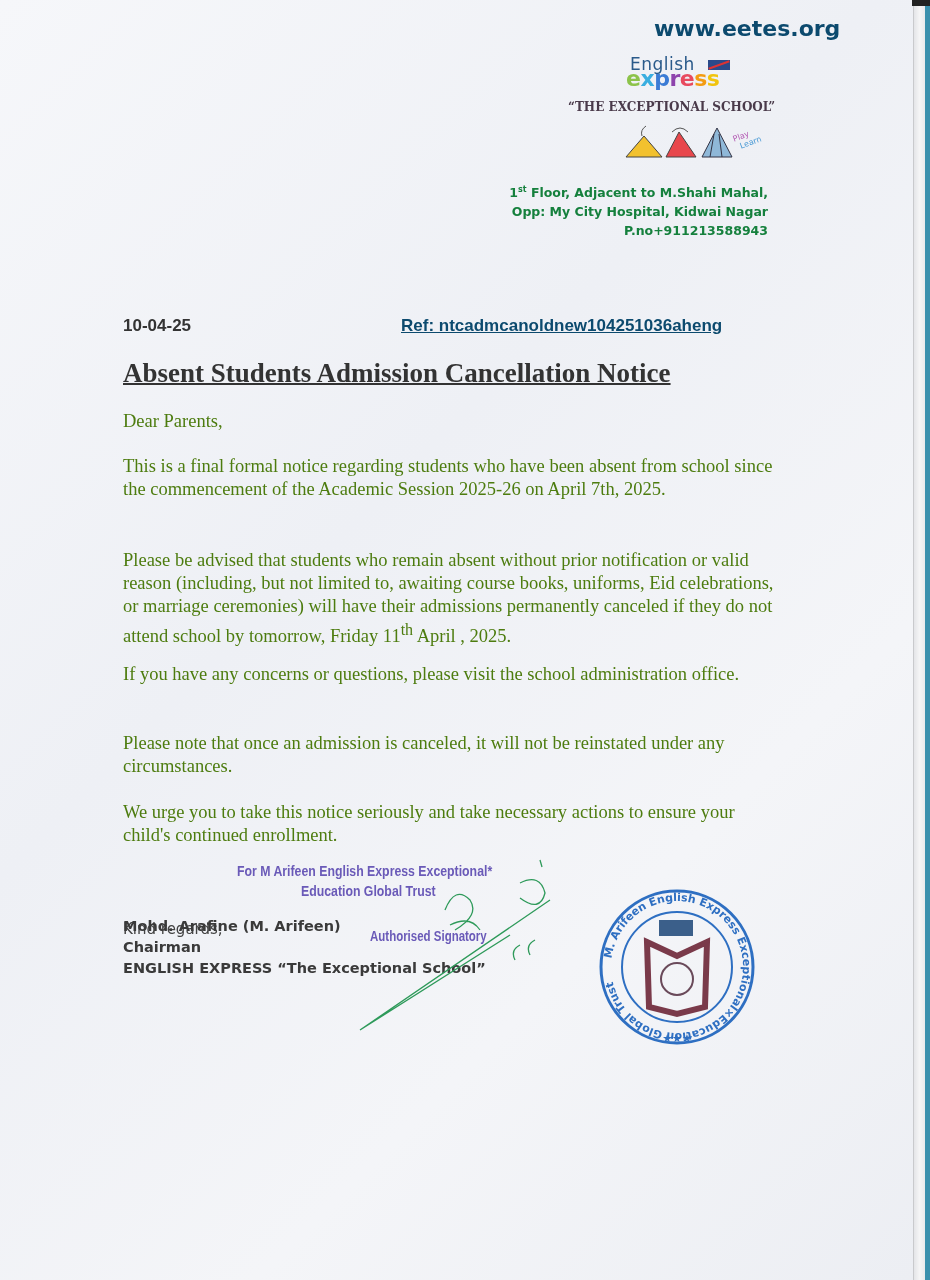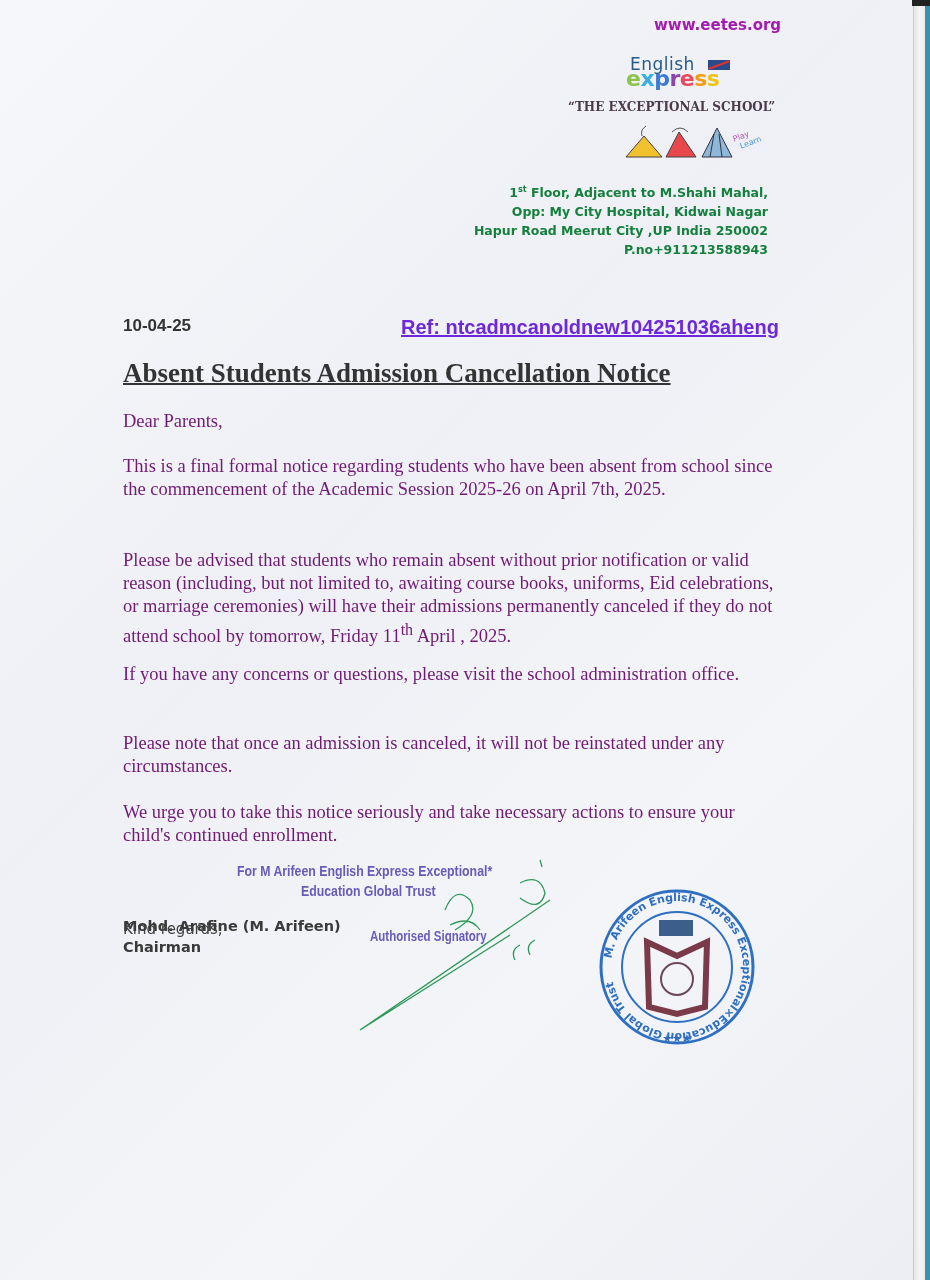--- a/index.html
+++ b/index.html
@@ -20,21 +20,21 @@
       border-left: 1px solid #c9cacd;
     }
     .edge2 {
       position: absolute; left: 925px; top: 0; width: 5px; height: 1280px;
       background: #3a90ad;
     }
     .topbar { position: absolute; left: 912px; top: 0; width: 18px; height: 6px; background: #222; }
 
     .website {
       position: absolute; left: 654px; top: 16px;
-      font-family: "DejaVu Sans", sans-serif; font-weight: bold; font-size: 15px; color: #a21caf;
+      font-family: "DejaVu Sans", sans-serif; font-weight: bold; font-size: 22px; color: #0c4a6e;
     }
     .logo { position: absolute; left: 620px; top: 54px; width: 160px; }
     .logo-english {
       position: absolute; left: 10px; top: 0;
       font-family: "DejaVu Sans", sans-serif; font-size: 17px; color: #2a5a8a; letter-spacing: 0.5px;
     }
     .flag { position: absolute; left: 88px; top: 6px; width: 22px; height: 10px; background: #2b4a8a; }
     .flag::before { content: ""; position: absolute; left: 0; top: 4px; width: 22px; height: 2px; background: #d33; transform: rotate(-20deg); }
     .logo-express {
       position: absolute; left: 6px; top: 12px;
@@ -63,31 +63,31 @@
       font-family: "DejaVu Sans", sans-serif; font-weight: bold; font-size: 12.5px; color: #15803d; line-height: 19px;
     }
     .address sup { font-size: 8px; }
 
     .date {
       position: absolute; left: 123px; top: 316px;
       font-family: "Liberation Sans", sans-serif; font-weight: bold; font-size: 17px; color: #333;
     }
     .ref {
       position: absolute; left: 401px; top: 316px;
-      font-family: "Liberation Sans", sans-serif; font-weight: bold; font-size: 20px; color: #6d28d9;
+      font-family: "Liberation Sans", sans-serif; font-weight: bold; font-size: 17px; color: #0c4a6e;
       text-decoration: underline;
     }
     .title {
       position: absolute; left: 123px; top: 358px;
       font-family: "Liberation Serif", serif; font-weight: bold; font-size: 27px; color: #333;
       text-decoration: underline; text-decoration-thickness: 2px;
     }
     .body-text {
       position: absolute; left: 123px; width: 660px;
-      font-family: "Liberation Serif", serif; font-size: 18.5px; color: #701a75; line-height: 23px;
+      font-family: "Liberation Serif", serif; font-size: 18.5px; color: #4d7c0f; line-height: 23px;
     }
     .body-text sup { font-size: 16px; }
 
     .kind {
       position: absolute; left: 123px; top: 920px;
       font-family: "DejaVu Sans", sans-serif; font-size: 15px; color: #444;
     }
     .sig-block {
       position: absolute; left: 123px; top: 916px;
       font-family: "DejaVu Sans", sans-serif; font-weight: bold; font-size: 14.5px; color: #3a3a3a; line-height: 21px;
@@ -128,21 +128,20 @@
   <line x1="95" y1="12" x2="98" y2="35" stroke="#334"></line>
 </svg>
 <div class="play-learn">
   <div>Play</div>
   <div class="l">Learn</div>
 </div>
 
 <div class="address">
   <div><span>1</span><sup>st</sup><span> Floor, Adjacent to M.Shahi Mahal,</span></div>
   <div>Opp: My City Hospital, Kidwai Nagar</div>
-  <div>Hapur Road Meerut City ,UP India 250002</div>
   <div>P.no+911213588943</div>
 </div>
 
 <div class="date">10-04-25</div>
 <div class="ref">Ref: ntcadmcanoldnew104251036aheng</div>
 
 <div class="title">Absent Students Admission Cancellation Notice</div>
 
 <div class="body-text" style="top:410px;">Dear Parents,</div>
 <div class="body-text" style="top:455px;">This is a final formal notice regarding students who have been absent from school since the commencement of the Academic Session 2025-26 on April 7th, 2025.</div>
@@ -153,20 +152,21 @@
 
 <div class="kind">Kind regards,</div>
 
 <div class="stamp-text" style="left:237px; top:862px; font-size:15px;">For M Arifeen English Express Exceptional*</div>
 <div class="stamp-text" style="left:301px; top:882px; font-size:15px;">Education Global Trust</div>
 <div class="stamp-text" style="left:370px; top:928px; font-size:14px;">Authorised Signatory</div>
 
 <div class="sig-block">
   <div>Mohd. Arafine (M. Arifeen)</div>
   <div>Chairman</div>
+  <div>ENGLISH EXPRESS “The Exceptional  School”</div>
 </div>
 
 <svg class="sig-svg" width="220" height="180" viewBox="0 0 220 180">
   <path d="M10 175 L200 45 M10 175 L160 80 M95 55 q10 -25 25 -10 q10 15 -15 30 M100 70 q20 -10 30 5 M170 28 q20 -10 25 10 q-5 20 -25 5 M190 5 L192 12 M170 90 q-10 5 -5 15 M185 85 q-10 5 -5 15" stroke="#2e9a5a" stroke-width="1.3" fill="none"></path>
 </svg>
 
 <svg class="round-stamp" width="160" height="170" viewBox="0 0 160 170">
   <defs>
     <path id="circ" d="M80 85 m-66 0 a66 66 0 1 1 132 0 a66 66 0 1 1 -132 0"></path>
   </defs>

